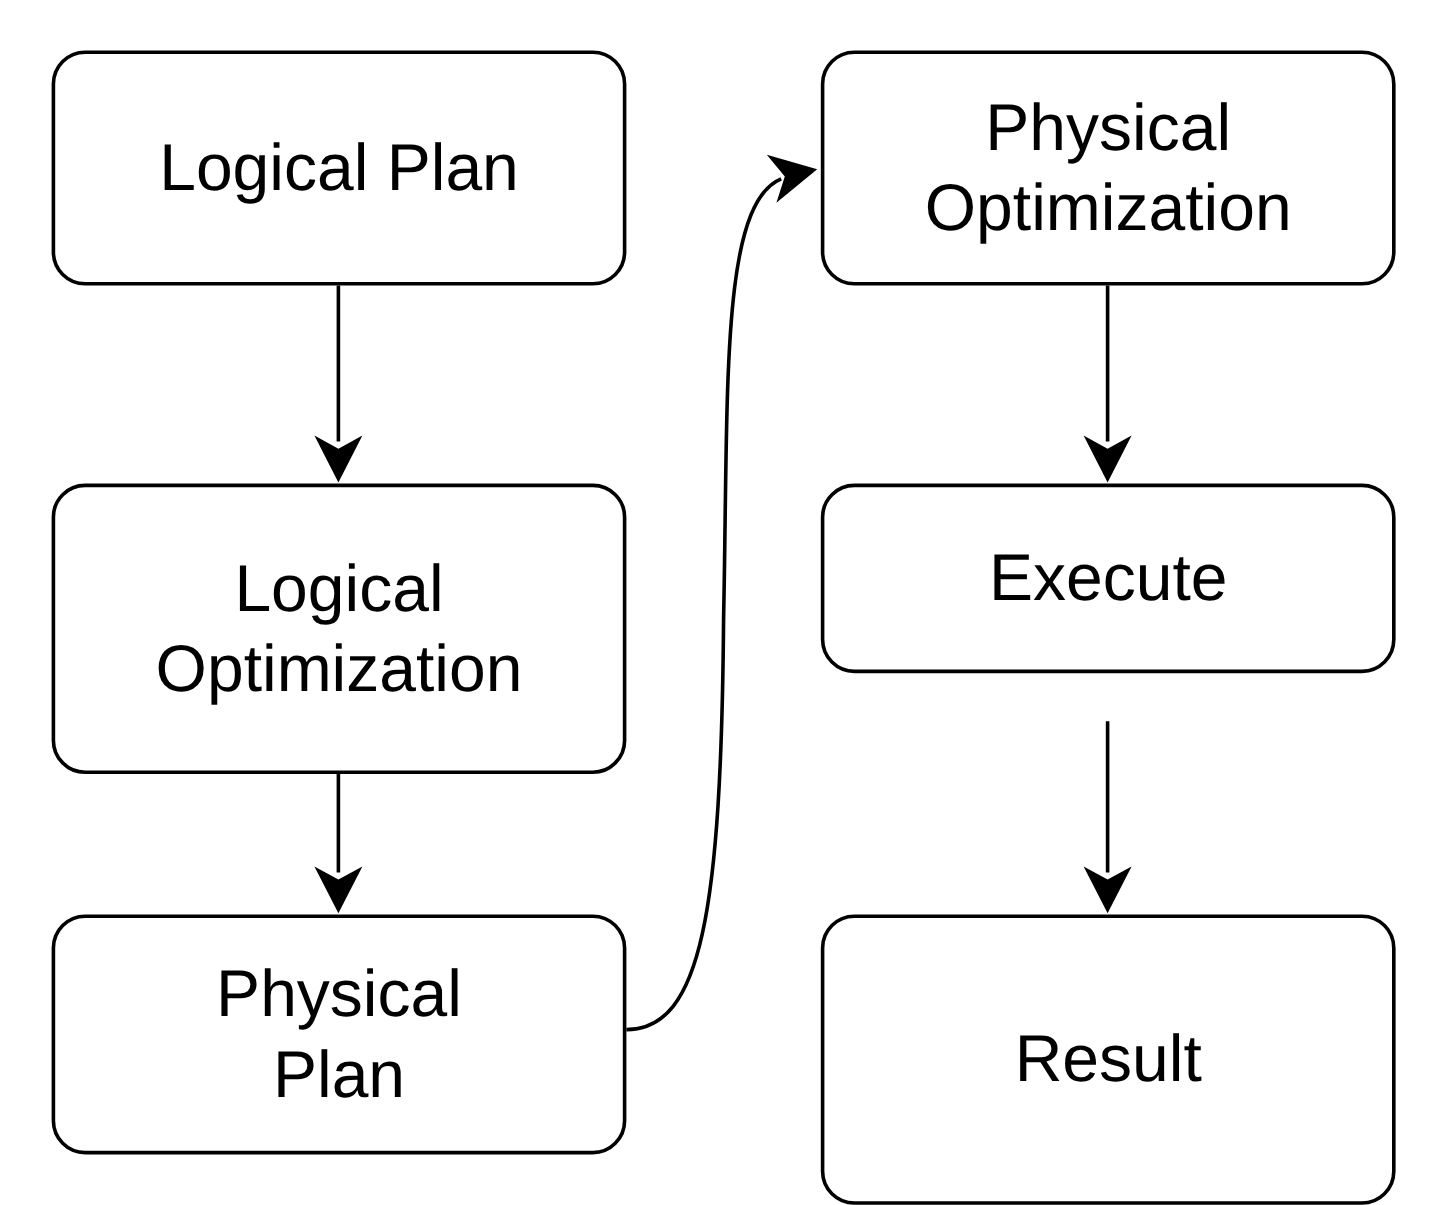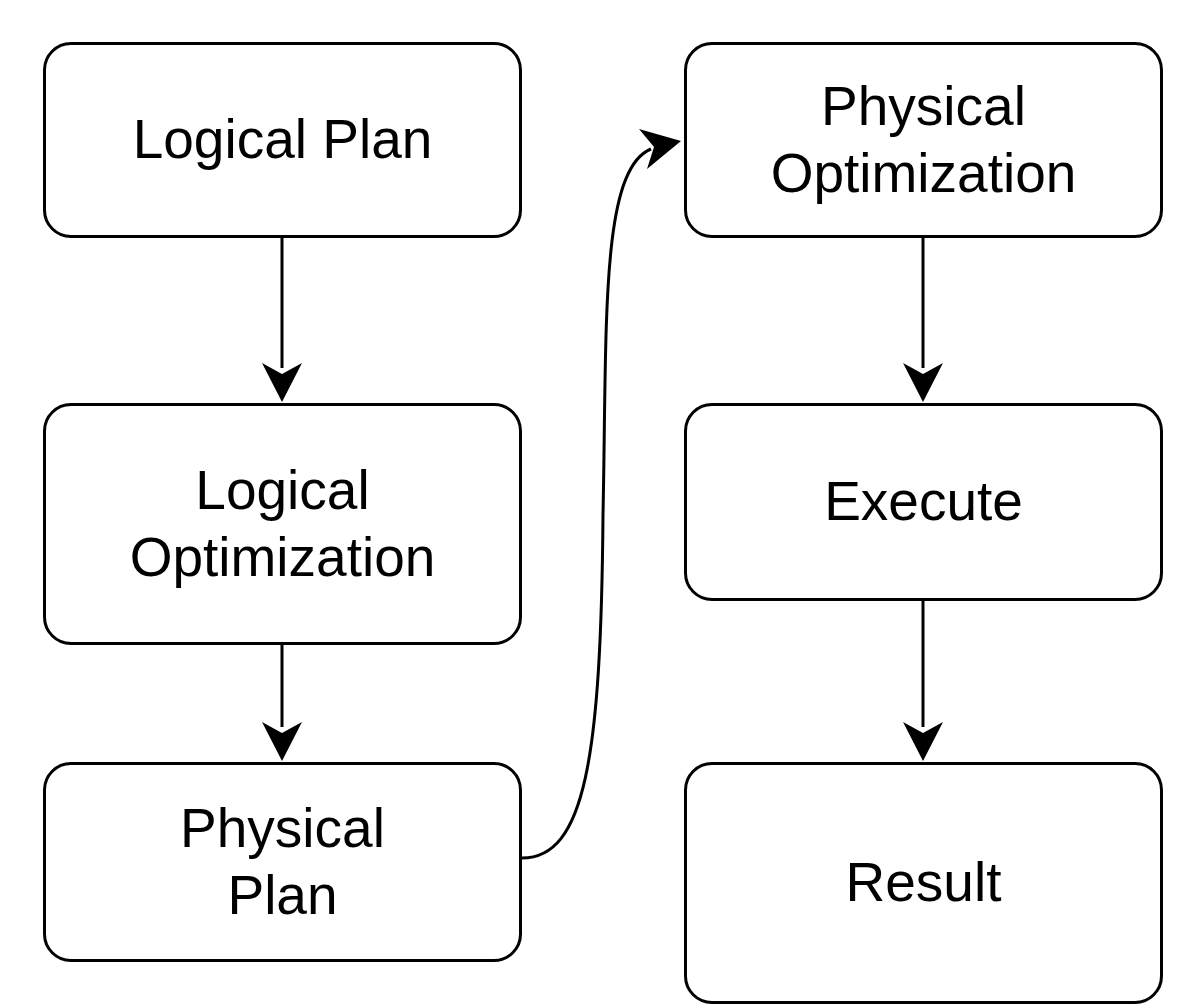--- a/index.html
+++ b/index.html
@@ -45,21 +45,21 @@
     font-size: 55px;
     line-height: 1.22;
     text-align: center;
     white-space: pre-line;
     letter-spacing: 0px;
   }
   #node-logical-plan          { left: 43px;  top: 42px;  height: 196px; }
   #node-logical-optimization  { left: 43px;  top: 403px; height: 242px; }
   #node-physical-plan         { left: 43px;  top: 762px; height: 200px; }
   #node-physical-optimization { left: 684px; top: 42px;  height: 196px; }
-  #node-execute               { left: 684px; top: 403px; height: 198px; }
+  #node-execute               { left: 684px; top: 403px; height: 158px; }
   #node-result                { left: 684px; top: 762px; height: 242px; }
   .edge-line {
     fill: none;
     stroke: #000000;
     stroke-width: 3;
   }
   .edge-head {
     fill: #000000;
     stroke: none;
   }

